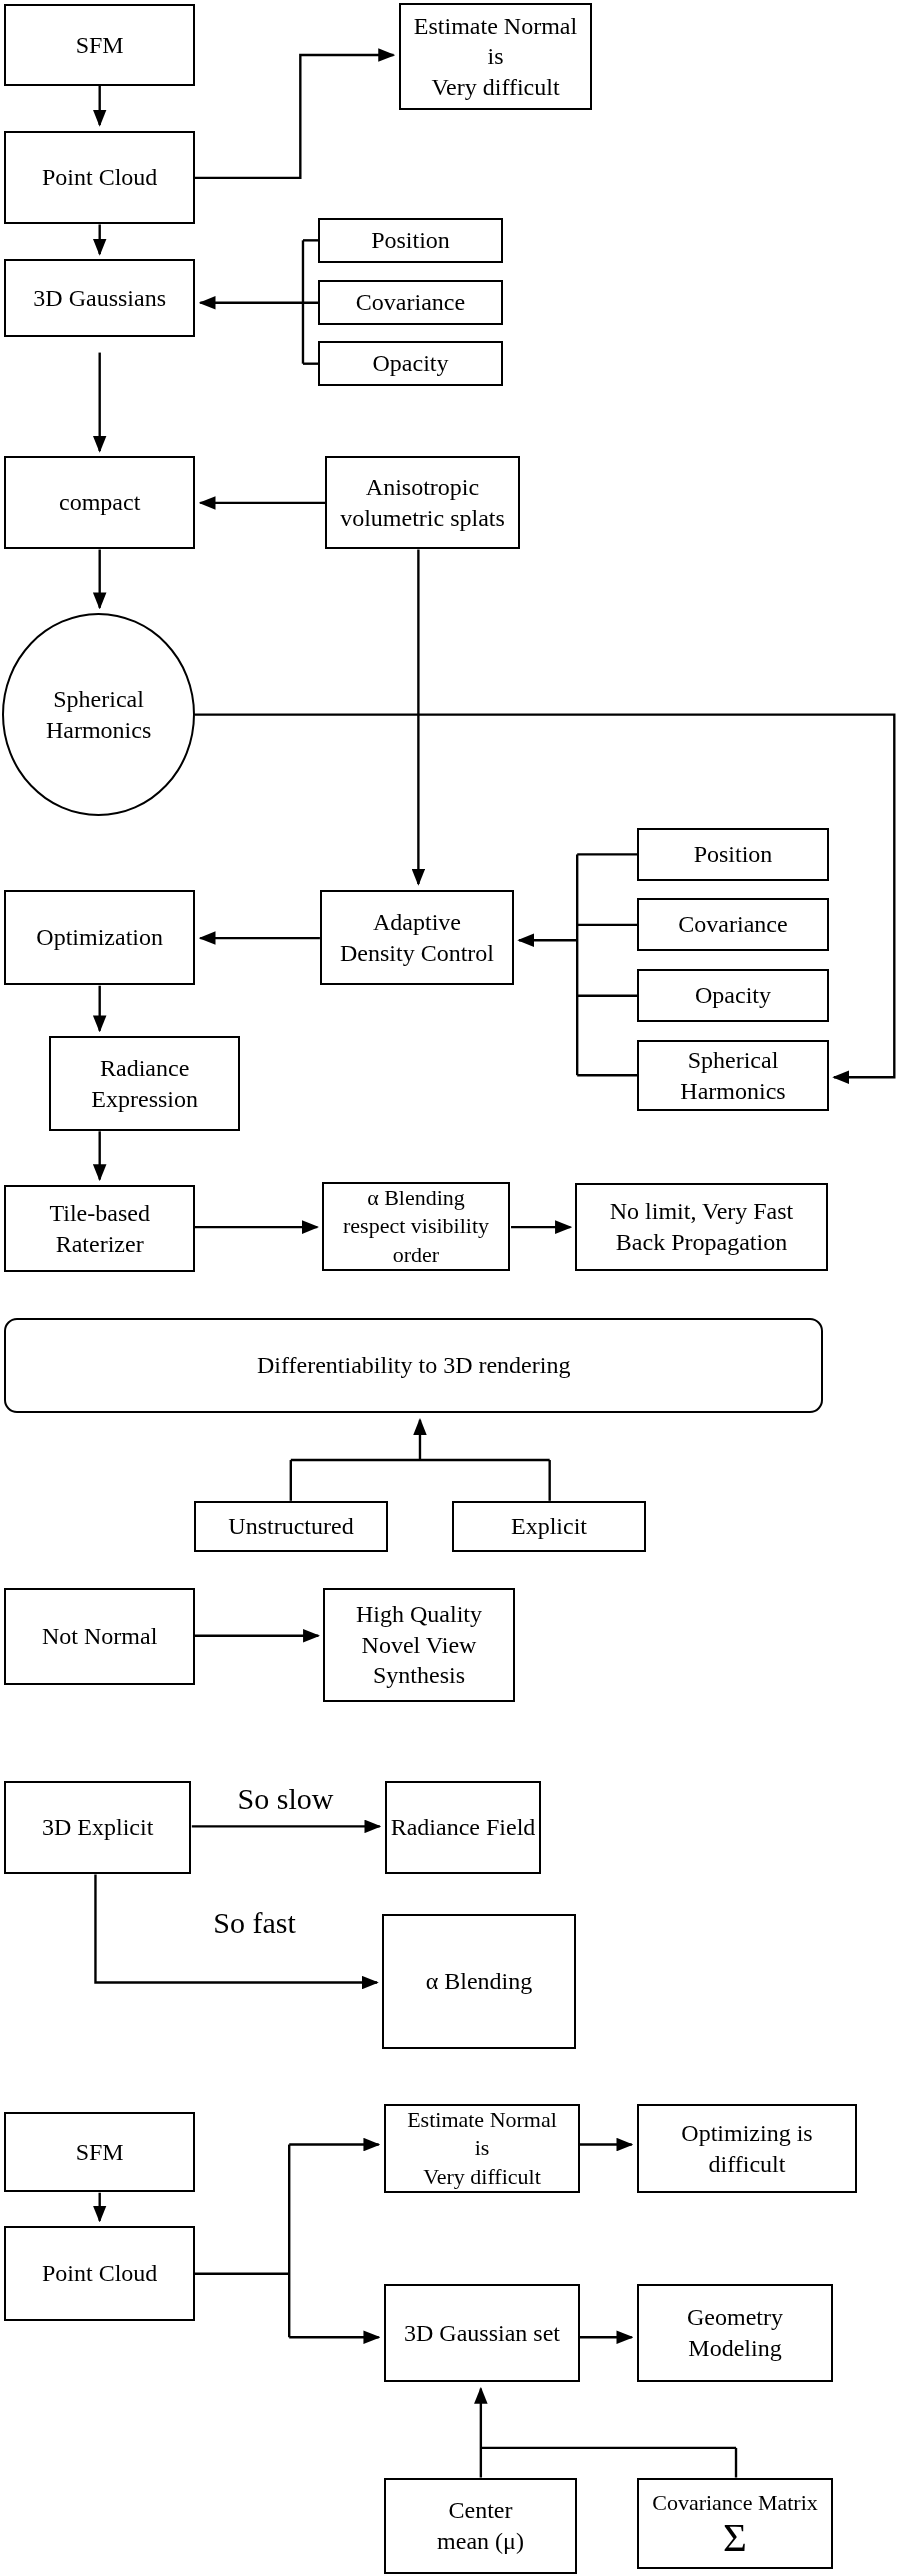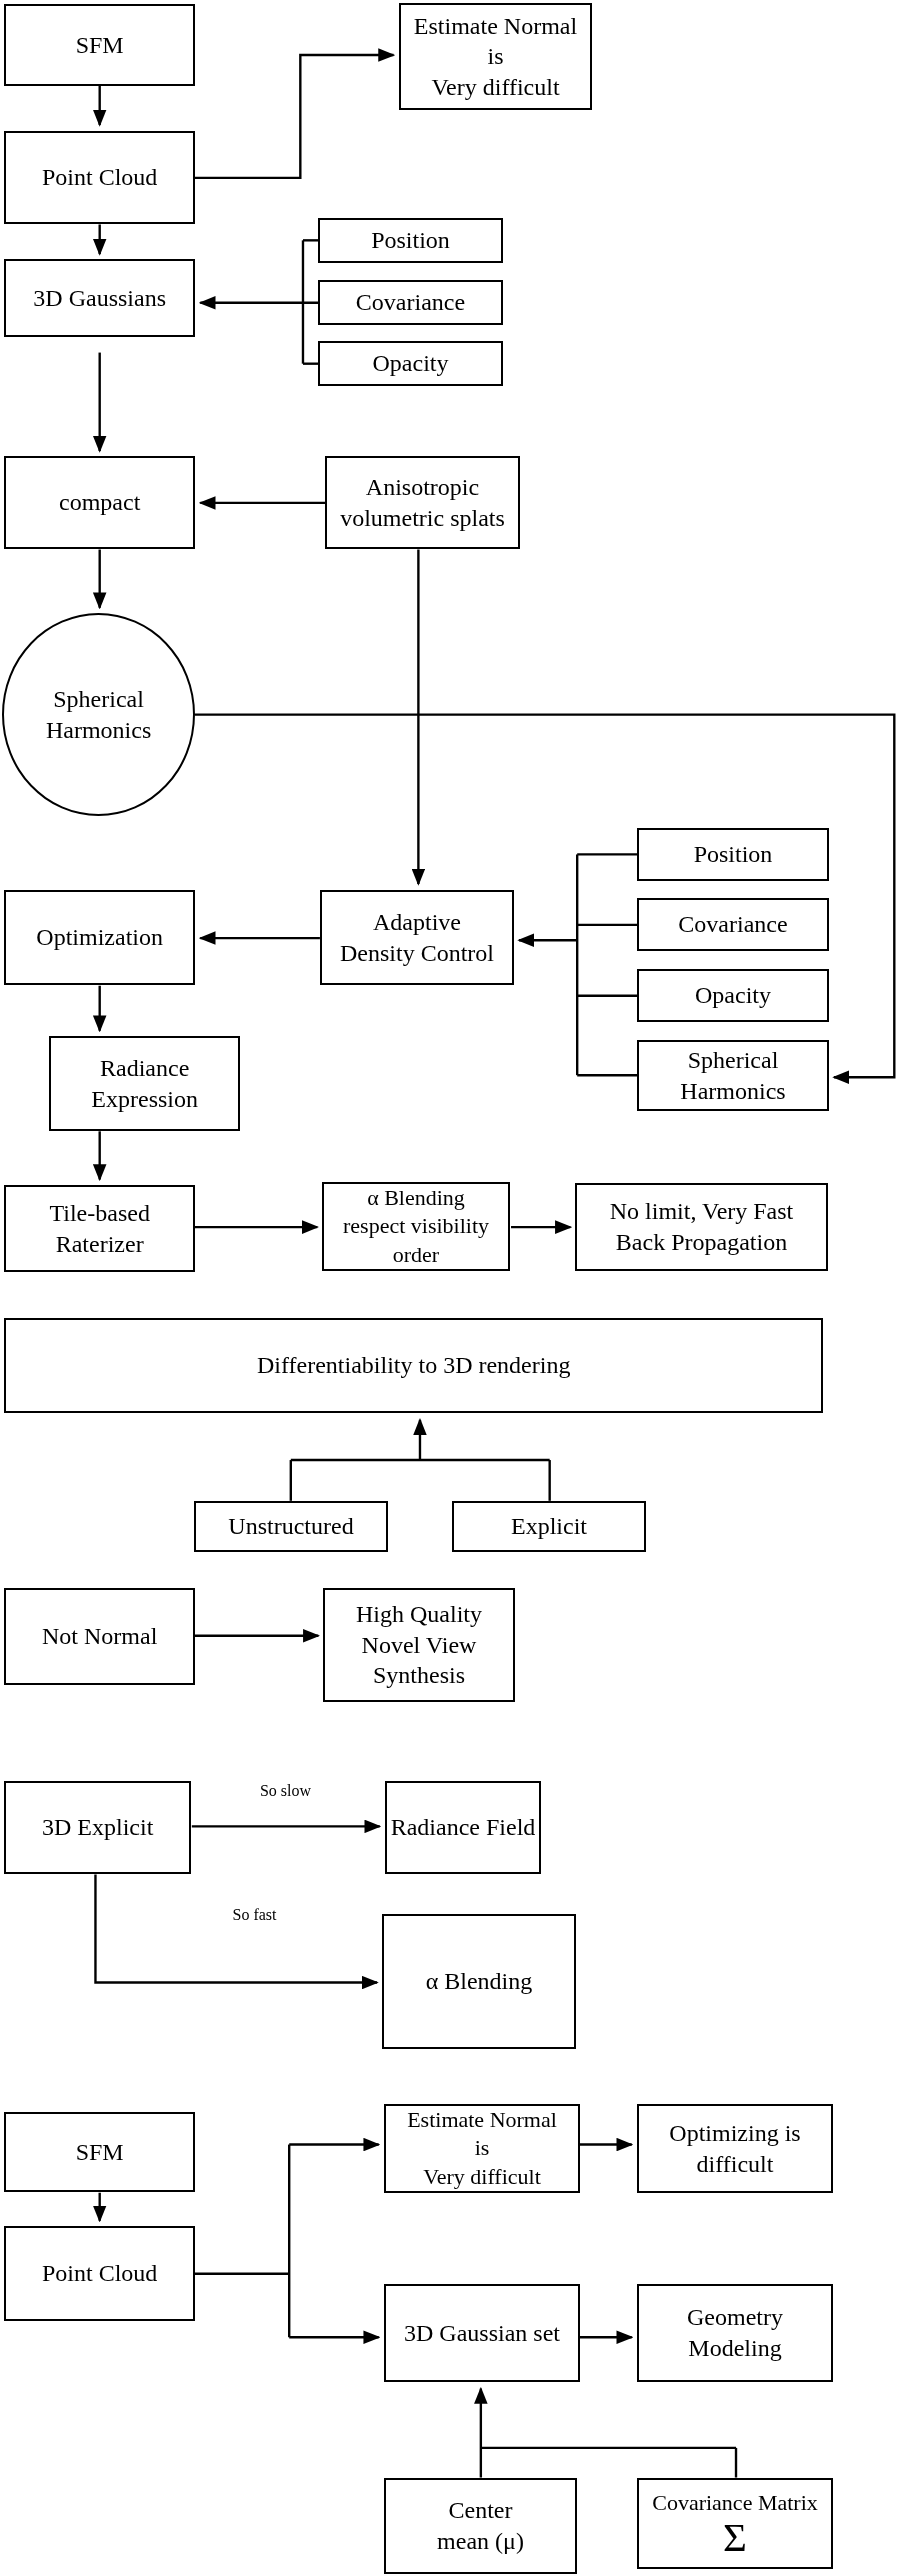--- a/index.html
+++ b/index.html
@@ -20,21 +20,21 @@
     justify-content:center;
     text-align:center;
     font-size:24px;
     line-height:1.28;
     white-space:pre-line;
     z-index:2;
   }
   .ellipse{border-radius:50%;}
   .edge-label{
     position:absolute;
-    font-size:16px;
+    font-size:30px;
     text-align:center;
     z-index:2;
     white-space:nowrap;
   }
   .sigma{font-size:41px;line-height:1.0;display:block;}
   .cm-line{display:block;}
   svg.wires{position:absolute;left:0;top:0;z-index:1;}
   svg.wires path{stroke:#000;stroke-width:4.5;fill:none;}
 </style>
 </head>
@@ -122,41 +122,41 @@
   <div class="node" style="left:4.2px;top:1036px;width:191px;height:95px;margin-left:45px;">Radiance
 Expression</div>
   <div class="node" style="left:4.2px;top:1185px;width:191px;height:87px;">Tile-based
 Raterizer</div>
   <div class="node" style="left:322px;top:1182px;width:188px;height:89px;font-size:22px;">α Blending
 respect visibility
 order</div>
   <div class="node" style="left:575px;top:1183px;width:253px;height:88px;">No limit, Very Fast
 Back Propagation</div>
 
-  <div class="node" style="left:4.2px;top:1318px;width:819px;height:95px;">Differentiability to 3D rendering</div>
+  <div class="node" style="left:4.2px;top:1318px;width:819px;height:95px;border-radius:13px;">Differentiability to 3D rendering</div>
   <div class="node" style="left:452px;top:1501px;width:194px;height:51px;">Explicit</div>
   <div class="node" style="left:194px;top:1501px;width:194px;height:51px;">Unstructured</div>
 
   <div class="node" style="left:4.2px;top:1588px;width:191px;height:97px;">Not Normal</div>
   <div class="node" style="left:323px;top:1588px;width:192px;height:114px;">High Quality
 Novel View
 Synthesis</div>
 
   <div class="node" style="left:4.2px;top:1781px;width:187px;height:93px;">3D Explicit</div>
   <div class="node" style="left:385px;top:1781px;width:156px;height:93px;">Radiance Field</div>
   <div class="node" style="left:382px;top:1914px;width:194px;height:135px;">α Blending</div>
   <div class="edge-label" style="left:222px;top:1782px;width:127px;">So slow</div>
   <div class="edge-label" style="left:191px;top:1906px;width:127px;">So fast</div>
 
   <div class="node" style="left:4.2px;top:2112px;width:191px;height:80px;">SFM</div>
   <div class="node" style="left:4.2px;top:2226px;width:191px;height:95px;">Point Cloud</div>
   <div class="node" style="left:384px;top:2104px;width:196px;height:89px;font-size:22px;">Estimate Normal
 is
 Very difficult</div>
-  <div class="node" style="left:637px;top:2104px;width:196px;height:89px;">Optimizing is
+  <div class="node" style="left:637px;top:2104px;width:220px;height:89px;">Optimizing is
 difficult</div>
   <div class="node" style="left:384px;top:2284px;width:196px;height:98px;">3D Gaussian set</div>
   <div class="node" style="left:637px;top:2284px;width:196px;height:98px;">Geometry
 Modeling</div>
   <div class="node" style="left:384px;top:2478px;width:193px;height:96px;">Center
 mean (μ)</div>
   <div class="node" style="left:637px;top:2478px;width:196px;height:91px;font-size:22px;flex-direction:column;">
     <span class="cm-line">Covariance Matrix</span>
     <span class="sigma">Σ</span>
   </div>

